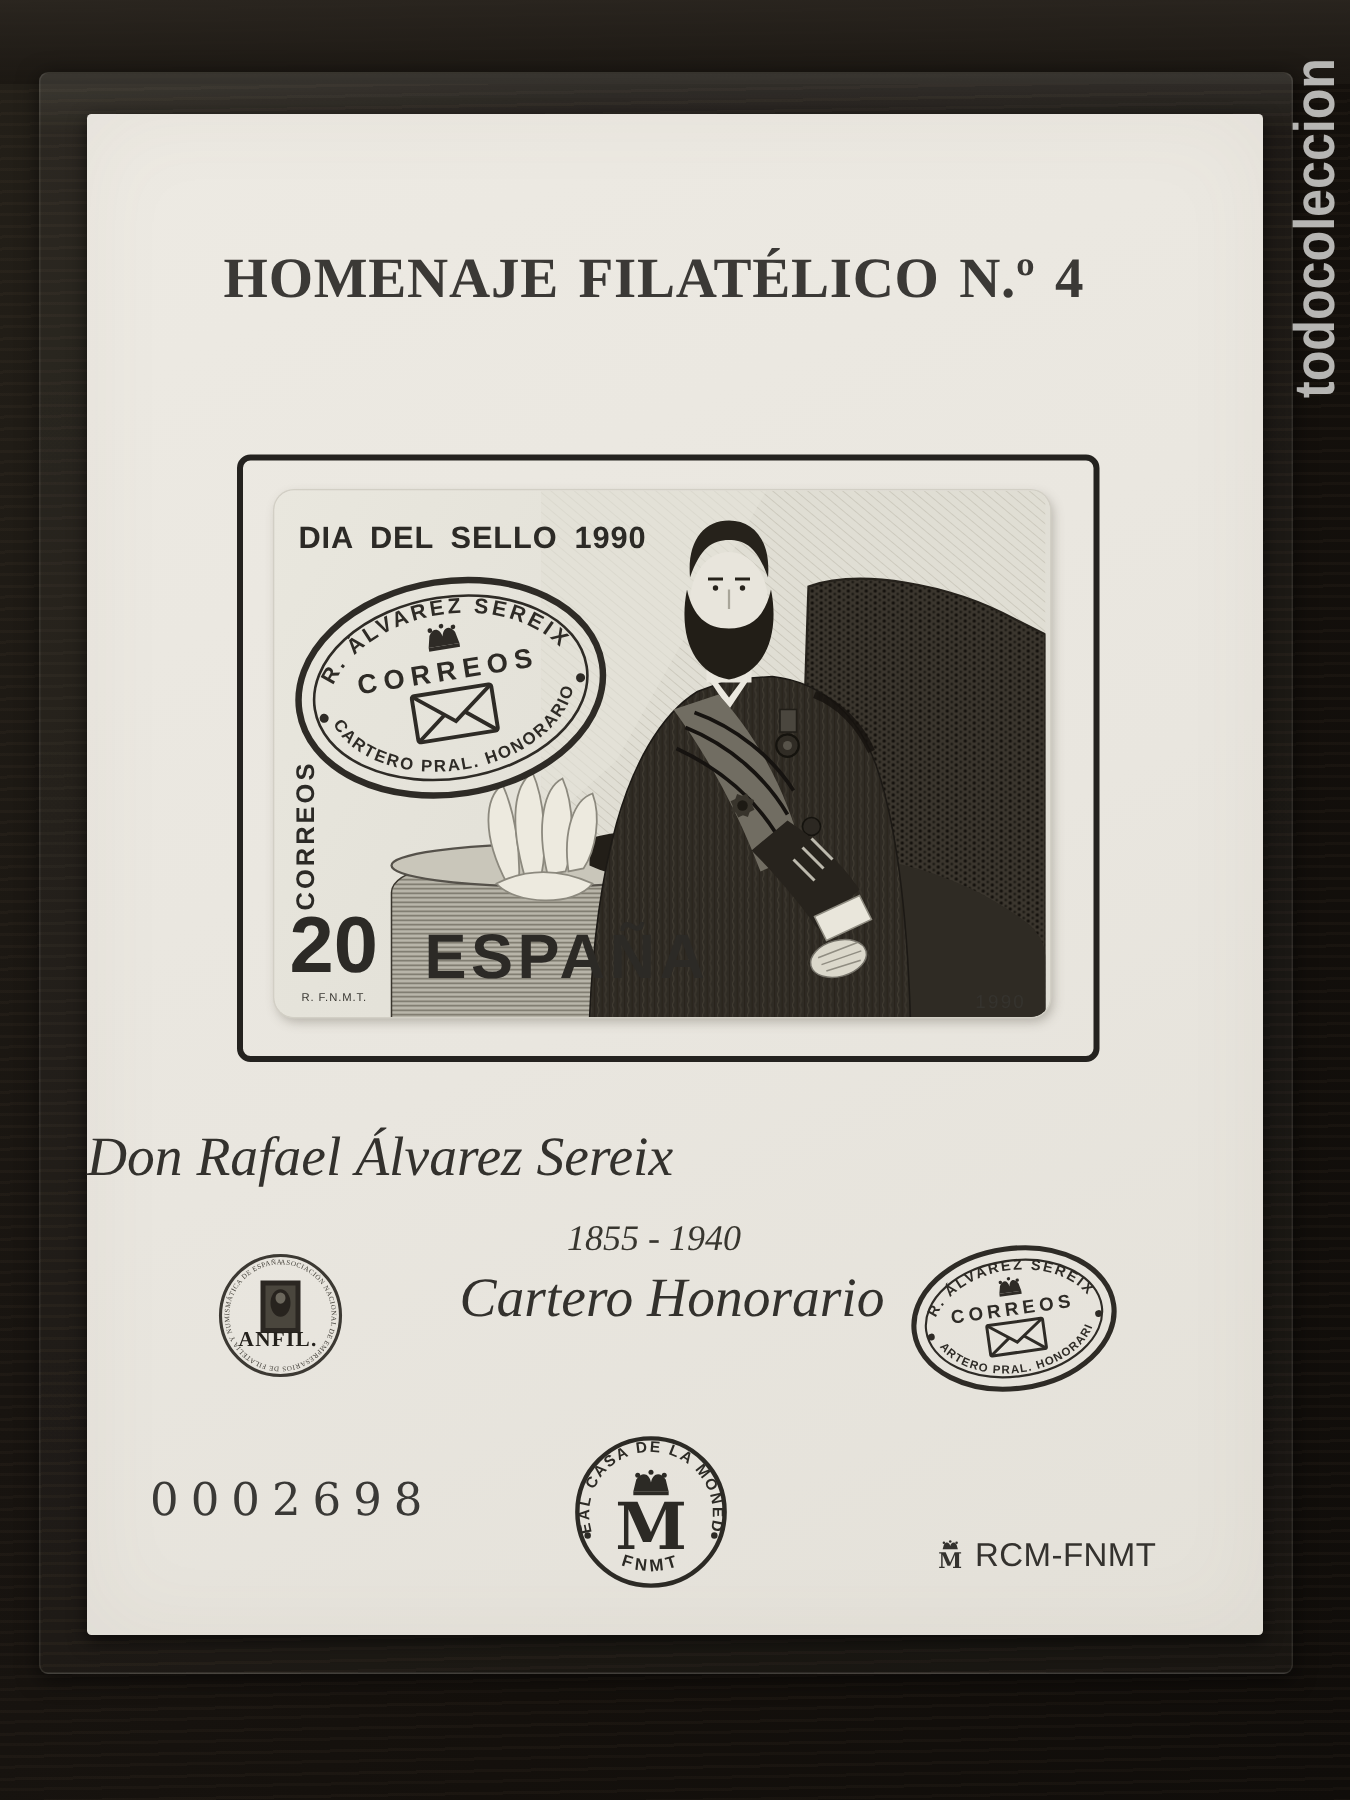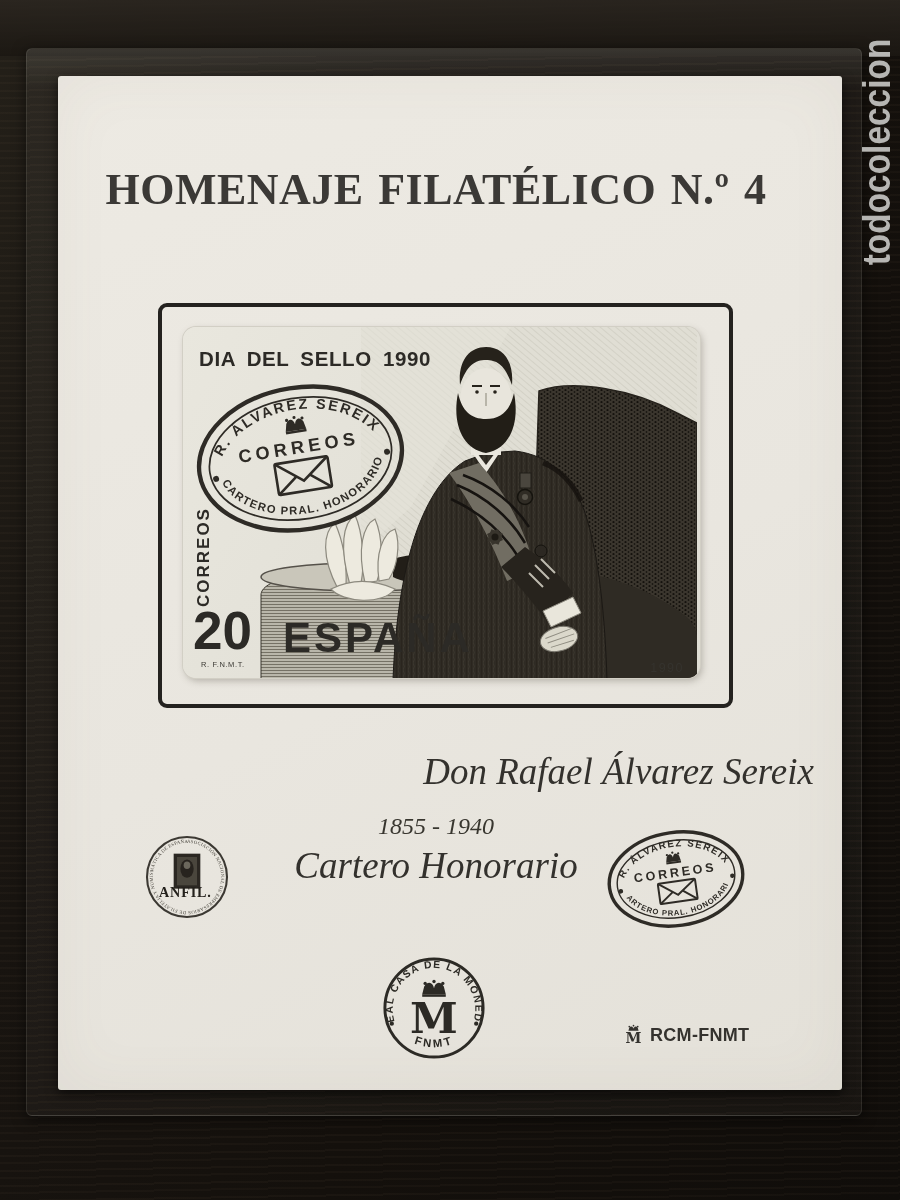--- a/index.html
+++ b/index.html
@@ -11,52 +11,52 @@
   .wood-top{position:absolute;left:0;top:0;width:900px;height:56px;
     background:linear-gradient(180deg,#2b2620,#1b1712);opacity:.9;}
   .sleeve{position:absolute;left:26px;top:48px;width:834px;height:1066px;border-radius:6px;
     background:linear-gradient(180deg,rgba(205,205,198,.16),rgba(170,170,162,.07) 40px,rgba(150,150,142,.06));
     border:1px solid rgba(225,225,218,.10);
     box-shadow:0 3px 14px rgba(0,0,0,.55);}
   .card{position:absolute;left:58px;top:76px;width:784px;height:1014px;border-radius:3px;
     background:linear-gradient(155deg,#edeae3 0%,#e9e6df 55%,#e4e1d9 100%);
     box-shadow:0 4px 12px rgba(0,0,0,.6), inset 0 0 60px rgba(120,110,90,.06);}
   .title{position:absolute;left:0;top:88px;width:756px;text-align:center;
-    font-family:"Liberation Serif", serif;font-weight:700;font-size:44px;color:#3b3936;
+    font-family:"Liberation Serif", serif;font-weight:700;font-size:38px;color:#3b3936;
     letter-spacing:.5px;word-spacing:3px;}
   .frame{position:absolute;left:100px;top:227px;width:567px;height:397px;
     border:4px solid #24221f;border-radius:9px;}
   .stamp{position:absolute;left:21px;top:20px;width:517px;height:351px;border-radius:13px;
     background:linear-gradient(120deg,#e9e7de 0%,#e3e1d8 45%,#dfddd4 100%);
     box-shadow:0 0 0 1px #d2cfc5, 2px 3px 7px rgba(85,80,68,.35);overflow:hidden;}
   .stamp-header{position:absolute;left:16px;top:20px;font-size:20.5px;font-weight:700;color:#2c2a26;
     letter-spacing:.6px;word-spacing:5px;}
   .correos-vertical{position:absolute;left:11px;top:198px;height:82px;width:20px;
     writing-mode:vertical-rl;transform:rotate(180deg);
     font-size:17px;font-weight:700;letter-spacing:2px;color:#2c2a26;}
   .stamp-value{position:absolute;left:10px;top:277px;font-size:53px;font-weight:700;color:#2c2a26;line-height:1;}
   .stamp-country{position:absolute;left:100px;top:290px;font-size:42px;font-weight:700;color:#2c2a26;
     letter-spacing:3px;line-height:1;}
   .stamp-printer{position:absolute;left:18px;top:333px;font-size:7.5px;font-weight:400;color:#3a3833;letter-spacing:.6px;}
   .stamp-year{position:absolute;right:16px;top:334px;font-size:12.5px;color:#35332e;letter-spacing:1.5px;}
   .portrait{position:absolute;left:60px;top:0;width:454px;height:353px;}
   .postmark-large{position:absolute;left:5px;top:49px;width:225px;height:165px;transform:rotate(-9deg);}
-  .tribute-name{position:absolute;left:0;top:674px;width:756px;text-align:right;
+  .tribute-name{position:absolute;left:0;top:674px;width:756px;text-align:left;
     font-family:"Liberation Serif", serif;font-style:italic;font-size:37px;color:#33312d;}
   .tribute-years{position:absolute;left:0;top:737px;width:756px;text-align:center;
     font-family:"Liberation Serif", serif;font-style:italic;font-size:24px;color:#38362f;}
   .tribute-role{position:absolute;left:0;top:768px;width:756px;text-align:center;
-    font-family:"Liberation Serif", serif;font-style:italic;font-size:37px;color:#33312d;}
+    font-family:"Liberation Serif", serif;font-style:italic;font-size:37px;color:#33312d;padding-left:12px;}
   .anfil{position:absolute;left:79px;top:751px;width:100px;height:100px;}
   .postmark-small{position:absolute;left:544px;top:749px;width:148px;height:108px;transform:rotate(-8deg);}
   .serial{position:absolute;left:42px;top:907px;font-family:"DejaVu Serif", serif;
     font-size:30px;color:#3a3936;letter-spacing:8px;}
   .fnmt{position:absolute;left:322px;top:878px;width:108px;height:108px;}
   .imprint{position:absolute;left:566px;top:948px;display:flex;align-items:center;gap:7px;}
-  .imprint-label{font-size:18px;font-weight:700;color:#34322e;letter-spacing:.3px;}
+  .imprint-label{font-size:22px;font-weight:400;color:#34322e;letter-spacing:.3px;}
   .watermark{position:absolute;left:717px;top:130px;width:320px;height:44px;
     transform:rotate(-90deg) scaleX(.88);text-align:center;line-height:44px;
     font-size:38px;font-weight:700;color:rgba(205,205,203,.88);letter-spacing:0;}
 </style>
 </head>
 <body>
 
 <div class="photo">
   <div class="wood-top"></div>
 
@@ -227,20 +227,21 @@
       <g fill="none" stroke="#2e2b26" stroke-width="3.5">
         <rect x="-33" y="4" width="66" height="36" rx="2"></rect>
         <path d="M-33,4 L0,28 L33,4"></path>
         <path d="M-33,40 L-9,22 M33,40 L9,22"></path>
       </g>
       <text font-family="Liberation Sans, sans-serif" font-size="13.5" font-weight="700" fill="#2e2b26" letter-spacing="1.5" text-anchor="middle">
         <textPath href="#pmSbot" startOffset="50%">CARTERO PRAL. HONORARIO</textPath>
       </text>
     </svg>
 
+    <div class="serial">0002698</div>
 
     <svg class="fnmt" viewBox="-55 -55 110 110" xmlns="http://www.w3.org/2000/svg">
       <defs>
         <path id="fnTop" d="M -40,14 A 42,42 0 1,1 40,14" fill="none"></path>
         <path id="fnBot" d="M -27,33 Q 0,47 27,33" fill="none"></path>
       </defs>
       <circle cx="0" cy="0" r="50" fill="none" stroke="#2c2a25" stroke-width="3"></circle>
       <circle cx="-43" cy="16" r="2.2" fill="#2c2a25"></circle>
       <circle cx="43" cy="16" r="2.2" fill="#2c2a25"></circle>
       <text font-family="Liberation Sans, sans-serif" font-size="10.5" font-weight="700" fill="#2c2a25" letter-spacing="1.4" text-anchor="middle">

